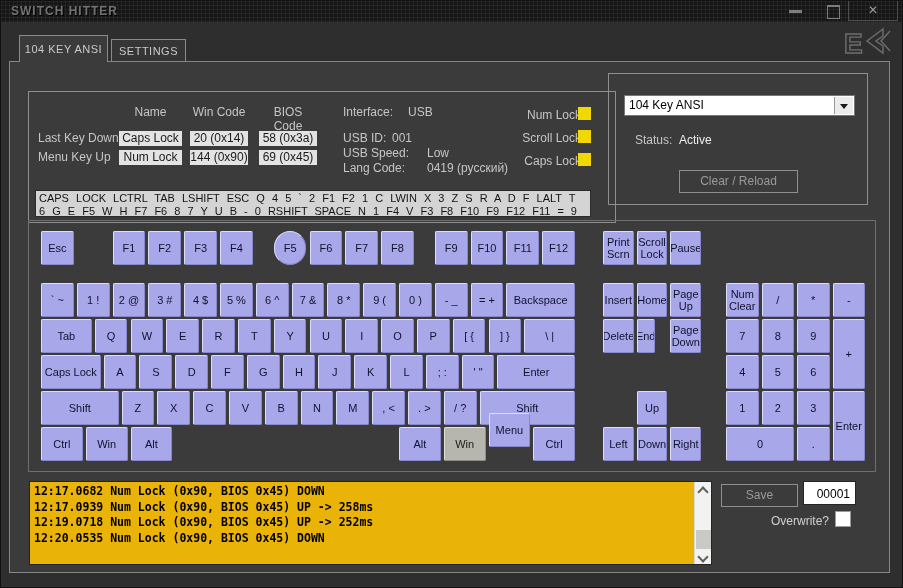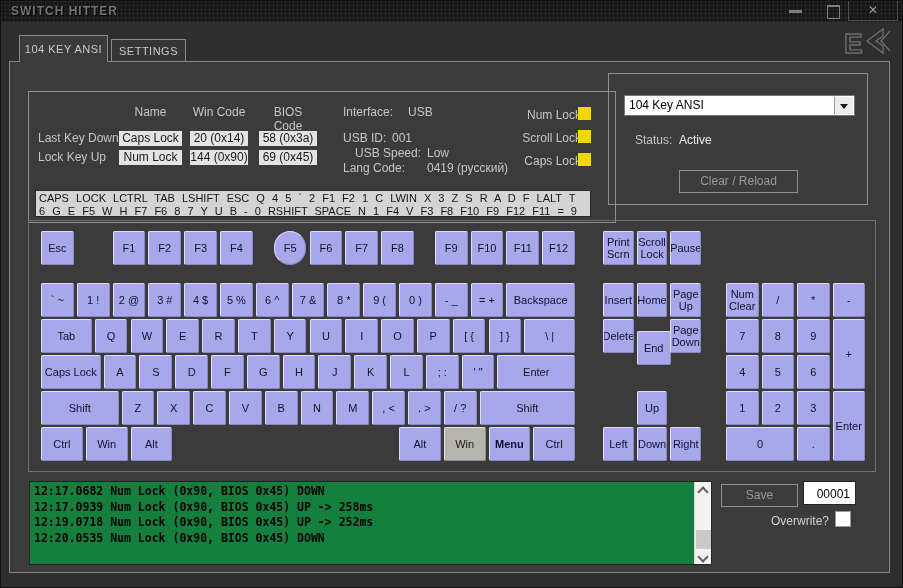--- a/index.html
+++ b/index.html
@@ -47,21 +47,21 @@
   .dropdown-btn i{position:absolute;left:5px;top:7px;width:0;height:0;
     border-left:4px solid transparent;border-right:4px solid transparent;border-top:5px solid #1a1a1a;}
   .dim-button{position:absolute;background:#3b3b3b;border:1px solid #8f8f8f;color:#9a9a9a;
     font-size:12px;text-align:center;box-sizing:border-box;}
   
   .key{position:absolute;background:#a7a7e9;border:1px solid;border-color:#ddddf8 #8888cc #8888cc #ddddf8;
     border-radius:2px;color:#12122e;display:flex;align-items:center;justify-content:center;
     font-size:11px;line-height:12px;text-align:center;white-space:pre-line;box-sizing:border-box;overflow:hidden;}
   .key-untested{background:#b6b6ae;border-color:#e2e2da #8f8f87 #8f8f87 #e2e2da;color:#20201c;}
   
-  .log{position:absolute;left:19px;top:419px;width:683px;height:84px;background:#15803d;
+  .log{position:absolute;left:19px;top:419px;width:683px;height:84px;background:#eab308;
     border:1px solid #242424;box-sizing:border-box;}
   .log-lines{position:absolute;left:0;top:0;right:17px;bottom:0;overflow:hidden;padding:2px 0 0 4px;}
   .log-line{font-family:"DejaVu Sans Mono",monospace;font-size:11.5px;font-weight:bold;
     color:#000;line-height:15.5px;white-space:pre;}
   .scrollbar{position:absolute;right:0;top:0;bottom:0;width:17px;background:#f2f2f0;border-left:1px solid #d8d8d6;box-sizing:border-box;}
   .sb-arrow{position:absolute;left:4px;width:7px;height:7px;}
   .sb-arrow i{position:absolute;left:0;top:2px;width:6px;height:6px;border-left:2px solid #606060;border-top:2px solid #606060;}
   .sb-up{top:3px;}  .sb-up i{transform:rotate(45deg);top:3px;}
   .sb-down{bottom:3px;} .sb-down i{transform:rotate(225deg);top:-1px;}
   .sb-thumb{position:absolute;left:1px;top:48px;width:15px;height:19px;background:#c9c9c5;}
@@ -90,30 +90,30 @@
     <div class="panel info-panel">
       <span class="hdr" style="left:90px;width:63px;">Name</span>
       <span class="hdr" style="left:161px;width:58px;">Win Code</span>
       <span class="hdr" style="left:230px;width:58px;">BIOS Code</span>
 
       <span class="lbl" style="left:9px;top:39px;">Last Key Down</span>
       <span class="field" style="left:90px;top:39px;width:63px;">Caps Lock</span>
       <span class="field" style="left:161px;top:39px;width:58px;">20 (0x14)</span>
       <span class="field" style="left:230px;top:39px;width:58px;">58 (0x3a)</span>
 
-      <span class="lbl" style="left:9px;top:58px;">Lock Key Up</span>
+      <span class="lbl" style="left:9px;top:58px;">Menu Key Up</span>
       <span class="field" style="left:90px;top:58px;width:63px;">Num Lock</span>
       <span class="field" style="left:161px;top:58px;width:58px;">144 (0x90)</span>
       <span class="field" style="left:230px;top:58px;width:58px;">69 (0x45)</span>
 
       <span class="lbl" style="left:314px;top:13px;">Interface:</span>
       <span class="lbl" style="left:379px;top:13px;">USB</span>
       <span class="lbl" style="left:314px;top:39px;">USB ID:</span>
       <span class="lbl" style="left:363px;top:39px;">001</span>
-      <span class="lbl" style="left:314px;top:54px;margin-left:12px;">USB Speed:</span>
+      <span class="lbl" style="left:314px;top:54px;">USB Speed:</span>
       <span class="lbl" style="left:398px;top:54px;">Low</span>
       <span class="lbl" style="left:314px;top:69px;">Lang Code:</span>
       <span class="lbl" style="left:398px;top:69px;">0419 (русский)</span>
 
       <span class="lock-label" style="right:34px;top:16px;">Num Lock</span>
       <span class="lock-box" style="left:549px;top:15px;"></span>
       <span class="lock-label" style="right:34px;top:39px;">Scroll Lock</span>
       <span class="lock-box" style="left:549px;top:38px;"></span>
       <span class="lock-label" style="right:34px;top:62px;">Caps Lock</span>
       <span class="lock-box" style="left:549px;top:61px;"></span>
@@ -198,33 +198,33 @@
         <div class="key" style="left: 307.35px; top: 170px; width: 32.8px; height: 34px;">M</div>
         <div class="key" style="left: 343.15px; top: 170px; width: 32.8px; height: 34px;">, &lt;</div>
         <div class="key" style="left: 378.95px; top: 170px; width: 32.8px; height: 34px;">. &gt;</div>
         <div class="key" style="left: 414.75px; top: 170px; width: 32.8px; height: 34px;">/ ?</div>
         <div class="key" style="left: 450.55px; top: 170px; width: 95.45px; height: 34px;">Shift</div>
         <div class="key" style="left: 12px; top: 206px; width: 41.75px; height: 34px;">Ctrl</div>
         <div class="key" style="left: 56.75px; top: 206px; width: 41.75px; height: 34px;">Win</div>
         <div class="key" style="left: 101.5px; top: 206px; width: 41.75px; height: 34px;">Alt</div>
         <div class="key" style="left: 370px; top: 206px; width: 41.75px; height: 34px;">Alt</div>
         <div class="key key-untested" style="left: 414.75px; top: 206px; width: 41.75px; height: 34px;">Win</div>
-        <div class="key" style="left: 459.5px; top: 206px; width: 41.75px; height: 34px; font-weight: bold;">Menu</div>
+        <div class="key" style="left: 459.5px; top: 192px; width: 41.75px; height: 34px;">Menu</div>
         <div class="key" style="left: 504.25px; top: 206px; width: 41.75px; height: 34px;">Ctrl</div>
         <div class="key" style="left: 574px; top: 10px; width: 30.7px; height: 34px;">Print
 Scrn</div>
         <div class="key" style="left: 607.7px; top: 10px; width: 30.7px; height: 34px;">Scroll
 Lock</div>
         <div class="key" style="left: 641.4px; top: 10px; width: 30.7px; height: 34px;">Pause</div>
         <div class="key" style="left: 574px; top: 62px; width: 30.7px; height: 34px;">Insert</div>
         <div class="key" style="left: 607.7px; top: 62px; width: 30.7px; height: 34px;">Home</div>
         <div class="key" style="left: 641.4px; top: 62px; width: 30.7px; height: 34px;">Page
 Up</div>
         <div class="key" style="left: 574px; top: 98px; width: 30.7px; height: 34px;">Delete</div>
-        <div class="key" style="left: 607.7px; top: 110px; width: 34px; height: 34px; text-align: right;">End</div>
+        <div class="key" style="left: 607.7px; top: 98px; width: 18px; height: 34px; text-align: right;">End</div>
         <div class="key" style="left: 641.4px; top: 98px; width: 30.7px; height: 34px;">Page
 Down</div>
         <div class="key" style="left: 607.7px; top: 170px; width: 30.7px; height: 34px;">Up</div>
         <div class="key" style="left: 574px; top: 206px; width: 30.7px; height: 34px;">Left</div>
         <div class="key" style="left: 607.7px; top: 206px; width: 30.7px; height: 34px;">Down</div>
         <div class="key" style="left: 641.4px; top: 206px; width: 30.7px; height: 34px;">Right</div>
         <div class="key" style="left: 697px; top: 62px; width: 32.5px; height: 34px;">Num
 Clear</div>
         <div class="key" style="left: 732.5px; top: 62px; width: 32.5px; height: 34px;">/</div>
         <div class="key" style="left: 768px; top: 62px; width: 32.5px; height: 34px;">*</div>

